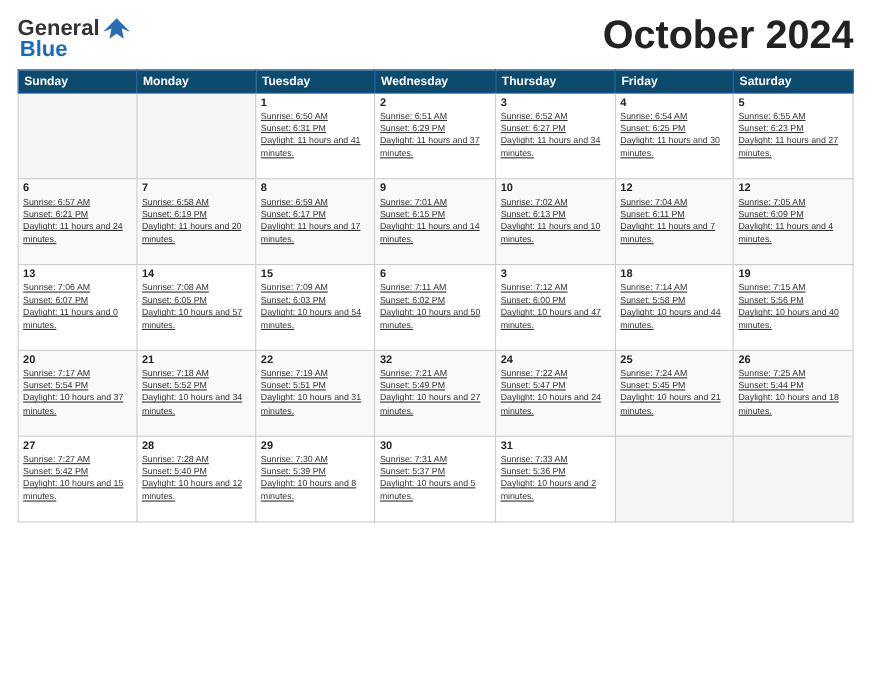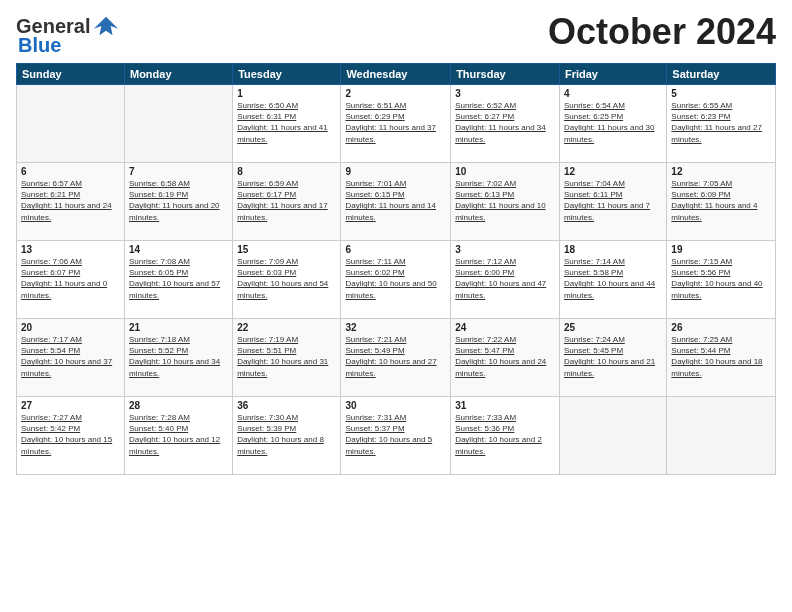--- a/index.html
+++ b/index.html
@@ -250,21 +250,21 @@
         <tr>
           <td>
             <span class="day-number">27</span>
             <div class="day-info">Sunrise: 7:27 AM<br>Sunset: 5:42 PM<br>Daylight: 10 hours and 15 minutes.</div>
           </td>
           <td>
             <span class="day-number">28</span>
             <div class="day-info">Sunrise: 7:28 AM<br>Sunset: 5:40 PM<br>Daylight: 10 hours and 12 minutes.</div>
           </td>
           <td>
-            <span class="day-number">36</span>
+            <span class="day-number">29</span>
             <div class="day-info">Sunrise: 7:30 AM<br>Sunset: 5:39 PM<br>Daylight: 10 hours and 8 minutes.</div>
           </td>
           <td>
             <span class="day-number">30</span>
             <div class="day-info">Sunrise: 7:31 AM<br>Sunset: 5:37 PM<br>Daylight: 10 hours and 5 minutes.</div>
           </td>
           <td>
             <span class="day-number">31</span>
             <div class="day-info">Sunrise: 7:33 AM<br>Sunset: 5:36 PM<br>Daylight: 10 hours and 2 minutes.</div>
           </td>

